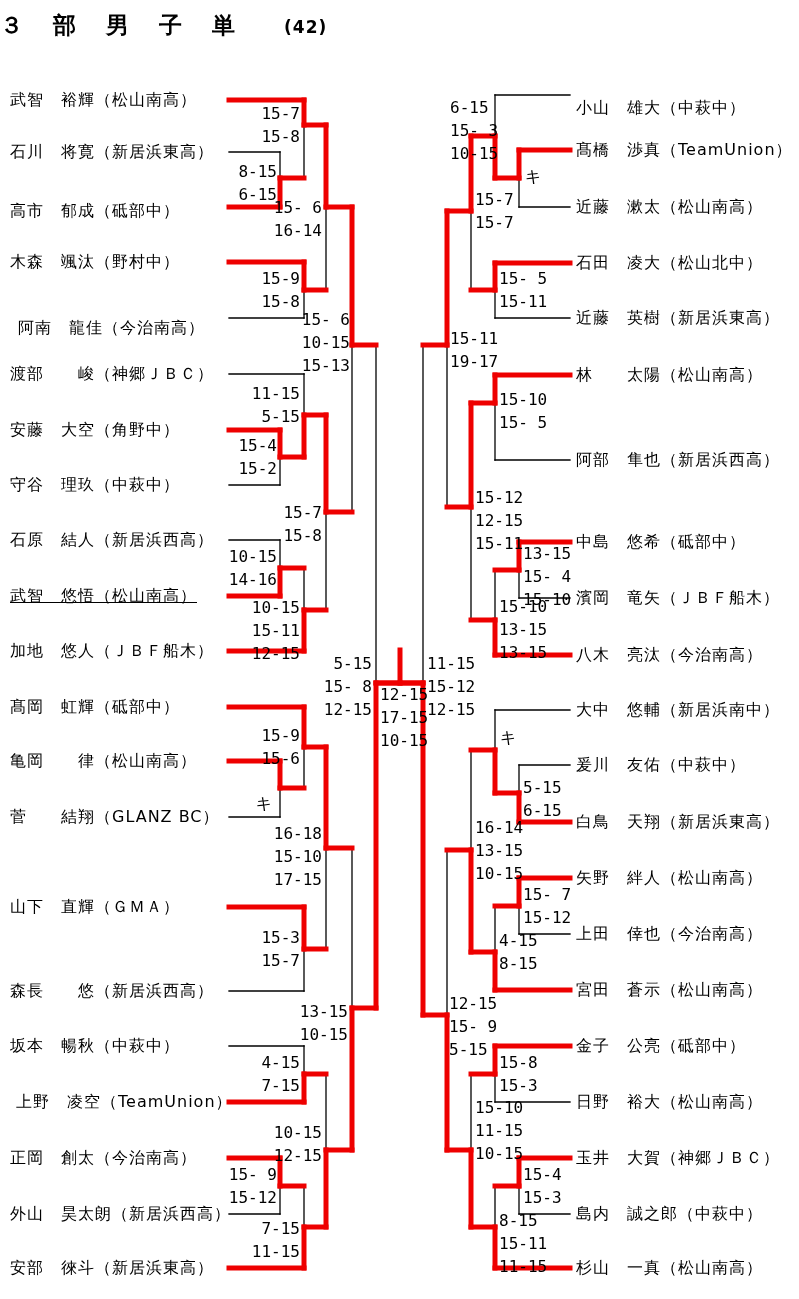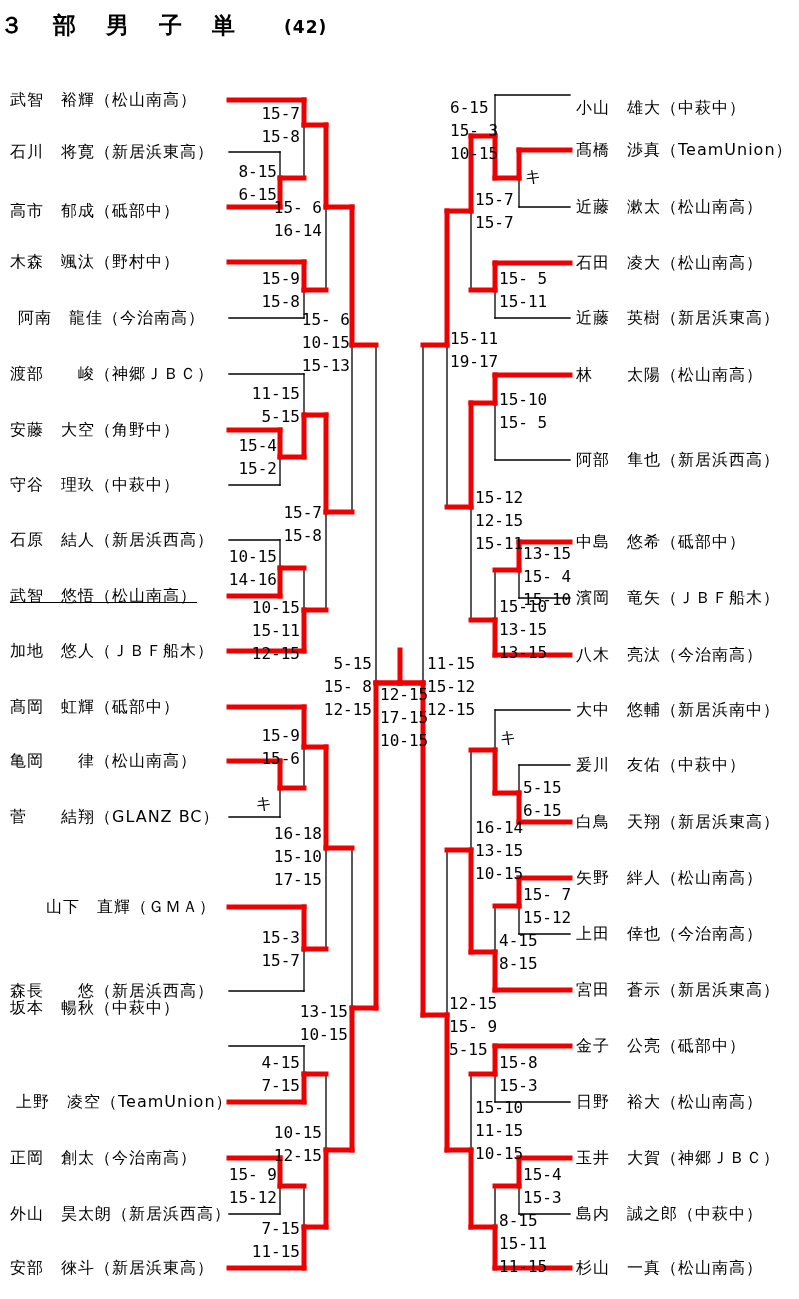--- a/index.html
+++ b/index.html
@@ -184,53 +184,53 @@
       <line x1="423" y1="1015" x2="423" y2="683" stroke="#ee0000" stroke-width="5" stroke-linecap="square"></line>
       <line x1="423" y1="683" x2="400" y2="683" stroke="#ee0000" stroke-width="5" stroke-linecap="square"></line>
       <line x1="376" y1="683" x2="423" y2="683" stroke="#ee0000" stroke-width="5" stroke-linecap="square"></line>
       <line x1="400" y1="650" x2="400" y2="683" stroke="#ee0000" stroke-width="5" stroke-linecap="square"></line>
     </svg>
   <div>
       <div class="pname" style="left: 10px; top: 89px;">武智　裕輝（松山南高）</div>
       <div class="pname" style="left: 10px; top: 141px;">石川　将寛（新居浜東高）</div>
       <div class="pname" style="left: 10px; top: 200px;">高市　郁成（砥部中）</div>
       <div class="pname" style="left: 10px; top: 251px;">木森　颯汰（野村中）</div>
-      <div class="pname" style="left: 10px; top: 307px; padding-left: 8px;">阿南　龍佳（今治南高）</div>
+      <div class="pname" style="left: 10px; top: 317px; padding-left: 8px;">阿南　龍佳（今治南高）</div>
       <div class="pname" style="left: 10px; top: 363px;">渡部　　峻（神郷ＪＢＣ）</div>
       <div class="pname" style="left: 10px; top: 419px;">安藤　大空（角野中）</div>
       <div class="pname" style="left: 10px; top: 474px;">守谷　理玖（中萩中）</div>
       <div class="pname" style="left: 10px; top: 529px;">石原　結人（新居浜西高）</div>
       <div class="pname" style="left: 10px; top: 585px; text-decoration: underline;">武智　悠悟（松山南高）</div>
       <div class="pname" style="left: 10px; top: 640px;">加地　悠人（ＪＢＦ船木）</div>
       <div class="pname" style="left: 10px; top: 696px;">髙岡　虹輝（砥部中）</div>
       <div class="pname" style="left: 10px; top: 750px;">亀岡　　律（松山南高）</div>
       <div class="pname" style="left: 10px; top: 806px;">菅　　結翔（GLANZ BC）</div>
-      <div class="pname" style="left: 10px; top: 896px; margin-left: 36px;">山下　直輝（ＧＭＡ）</div>
+      <div class="pname" style="left: 10px; top: 896px;">山下　直輝（ＧＭＡ）</div>
       <div class="pname" style="left: 10px; top: 980px;">森長　　悠（新居浜西高）</div>
-      <div class="pname" style="left: 10px; top: 997px; text-align: center;">坂本　暢秋（中萩中）</div>
+      <div class="pname" style="left: 10px; top: 1035px; text-align: center;">坂本　暢秋（中萩中）</div>
       <div class="pname" style="left: 16px; top: 1091px;">上野　凌空（TeamUnion）</div>
       <div class="pname" style="left: 10px; top: 1147px;">正岡　創太（今治南高）</div>
       <div class="pname" style="left: 10px; top: 1203px;">外山　昊太朗（新居浜西高）</div>
       <div class="pname" style="left: 10px; top: 1257px;">安部　徠斗（新居浜東高）</div>
       <div class="pname" style="left: 576px; top: 88px; margin-top: 9px;">小山　雄大（中萩中）</div>
       <div class="pname" style="left: 576px; top: 139px;">髙橋　渉真（TeamUnion）</div>
       <div class="pname" style="left: 576px; top: 196px;">近藤　漱太（松山南高）</div>
-      <div class="pname" style="left: 576px; top: 252px;">石田　凌大（松山南高）</div>
+      <div class="pname" style="left: 576px; top: 252px;">石田　凌大（松山北中）</div>
       <div class="pname" style="left: 576px; top: 307px;">近藤　英樹（新居浜東高）</div>
       <div class="pname" style="left: 576px; top: 364px;">林　　太陽（松山南高）</div>
       <div class="pname" style="left: 576px; top: 449px;">阿部　隼也（新居浜西高）</div>
       <div class="pname" style="left: 576px; top: 531px;">中島　悠希（砥部中）</div>
       <div class="pname" style="left: 576px; top: 587px;">濱岡　竜矢（ＪＢＦ船木）</div>
       <div class="pname" style="left: 576px; top: 644px;">八木　亮汰（今治南高）</div>
       <div class="pname" style="left: 576px; top: 699px;">大中　悠輔（新居浜南中）</div>
       <div class="pname" style="left: 576px; top: 754px;">爰川　友佑（中萩中）</div>
       <div class="pname" style="left: 576px; top: 811px;">白鳥　天翔（新居浜東高）</div>
       <div class="pname" style="left: 576px; top: 867px;">矢野　絆人（松山南高）</div>
       <div class="pname" style="left: 576px; top: 923px;">上田　倖也（今治南高）</div>
-      <div class="pname" style="left: 576px; top: 979px;">宮田　蒼示（新居浜東高）</div>
+      <div class="pname" style="left: 576px; top: 979px;">宮田　蒼示（松山南高）</div>
       <div class="pname" style="left: 576px; top: 1035px;">金子　公亮（砥部中）</div>
       <div class="pname" style="left: 576px; top: 1091px;">日野　裕大（松山南高）</div>
       <div class="pname" style="left: 576px; top: 1147px;">玉井　大賀（神郷ＪＢＣ）</div>
       <div class="pname" style="left: 576px; top: 1203px;">島内　誠之郎（中萩中）</div>
       <div class="pname" style="left: 576px; top: 1257px;">杉山　一真（松山南高）</div>
     </div>
   <div>
       <div class="score r" style="right: 522px; top: 160px;"><div>8-15</div><div>6-15</div></div>
       <div class="score r" style="right: 499px; top: 102px;"><div>15-7</div><div>15-8</div></div>
       <div class="score r" style="right: 499px; top: 267px;"><div>15-9</div><div>15-8</div></div>

